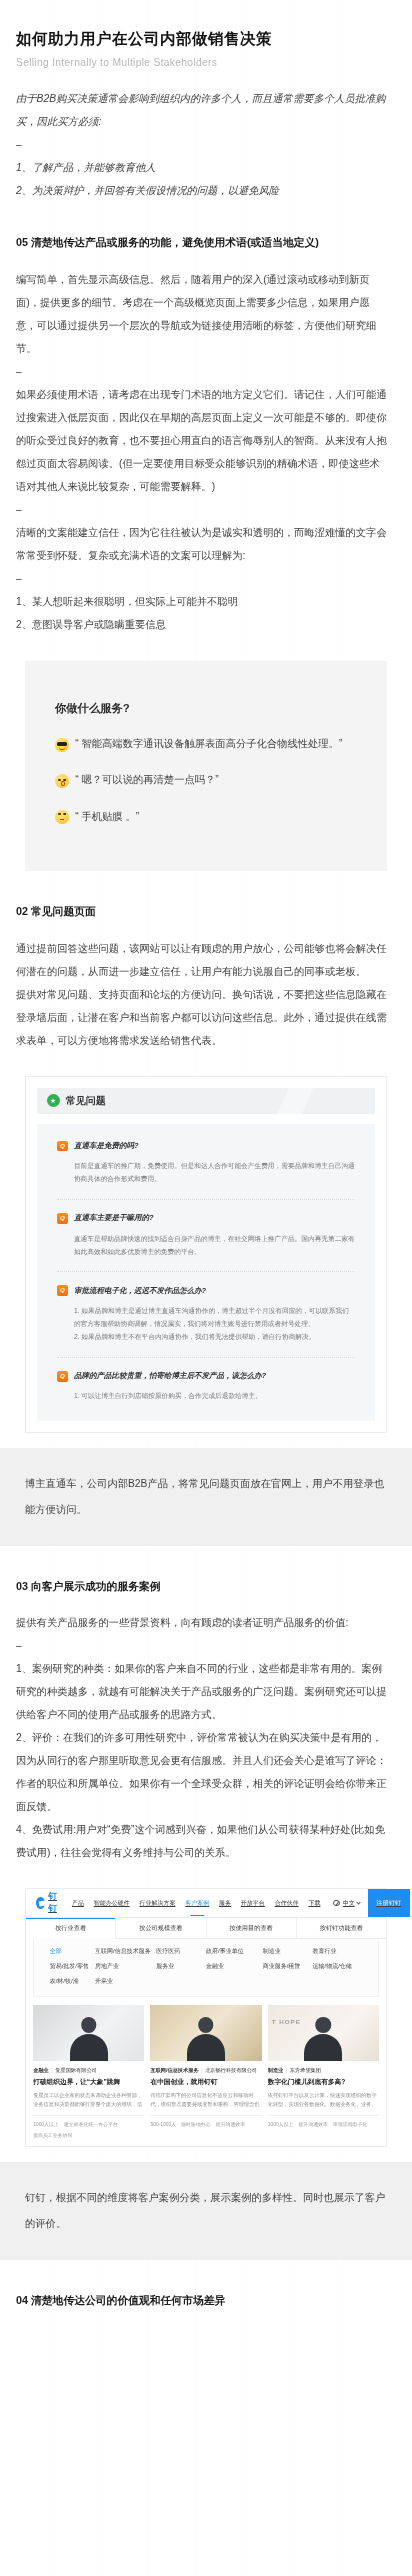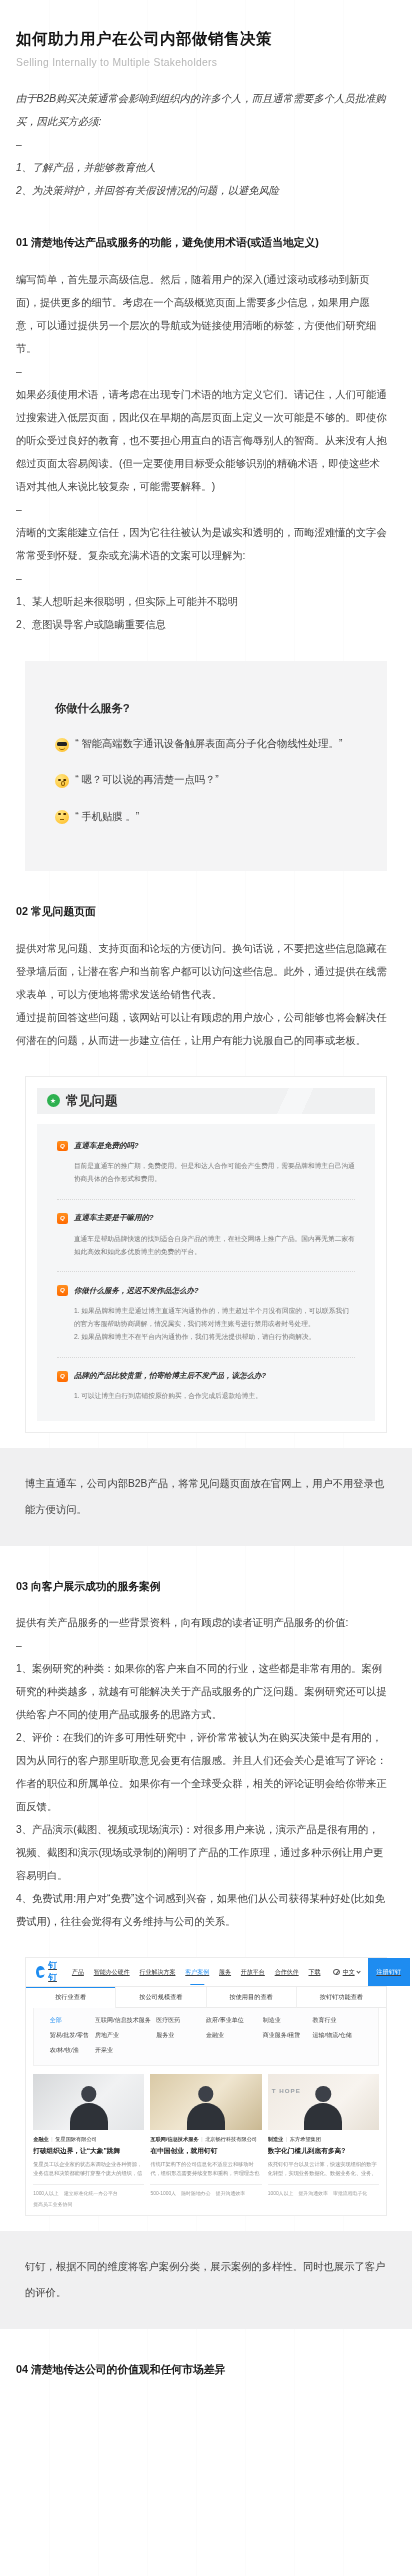--- a/index.html
+++ b/index.html
@@ -53,21 +53,21 @@
   .emoji-eyeroll::before { left:3.1px; top:2.6px; width:2.6px; height:2.6px; background:#4a2c00; border-radius:50%; box-shadow:5.2px 0 0 #4a2c00; }
   .emoji-eyeroll::after { left:4.6px; bottom:3.6px; width:4.6px; height:1px; background:#8a5a00; }
 
   
   .shot-card { margin:24px 25px 0 25px; background:#fff; border:0.5px solid #ececec; }
 
   
   .faq-card { padding:11.3px; }
   .faq-header { background:linear-gradient(115deg,#f0f1f2 0 72%,#f6f7f8 72% 79%,#f0f1f2 79%); height:26px; display:flex; align-items:center; padding-left:9.3px; }
   .faq-star { width:13px; height:13px; border-radius:50%; background:#2eb150; color:#fff; font-size:6.7px; text-align:center; line-height:13px; flex:none; }
-  .faq-header-label { margin-left:6.2px; font-size:13px; font-weight:700; color:#333; }
+  .faq-header-label { margin-left:6.2px; font-size:10px; font-weight:700; color:#333; }
   .faq-panel { margin-top:10.3px; background:#f5f6f7; padding:16.5px 19.6px 18.5px 19.6px; }
   .faq-q { display:flex; align-items:center;font-style:italic; }
   .q-badge { width:10.8px; height:10.8px; border-radius:2.1px; background:linear-gradient(180deg,#ff8f1f,#ff6a00); color:#fff; font-size:6.2px; font-weight:700; text-align:center; line-height:10.8px; flex:none; }
   .faq-q-text { margin-left:6.2px; font-size:7.5px; font-weight:700; color:#333; }
   .faq-a { margin:7.7px 0 0 17px; font-size:6.7px; color:#777; line-height:1.95; white-space:pre-line; }
   .faq-sep { border-bottom:0.5px dotted #d8d8d8; margin:13.4px 0; }
 
   
   .note { margin-top:14.4px; background:#f0f0f1; padding:23px 25px; font-size:10.3px; line-height:26px; color:#3f3f3f; }
 
@@ -123,21 +123,21 @@
 
   <section class="container intro">
     <p class="para">由于B2B购买决策通常会影响到组织内的许多个人，而且通常需要多个人员批准购买，因此买方必须:</p>
     <p class="dash">–</p>
     <p class="para">1、了解产品，并能够教育他人</p>
     <p class="para">2、为决策辩护，并回答有关假设情况的问题，以避免风险</p>
   </section>
 
 
   <section class="container sec">
-    <h2 class="h2">01 清楚地传达产品或服务的功能，避免使用术语(或适当地定义)</h2>
+    <h2 class="h2">05 清楚地传达产品或服务的功能，避免使用术语(或适当地定义)</h2>
     <p class="para">编写简单，首先显示高级信息。然后，随着用户的深入(通过滚动或移动到新页面)，提供更多的细节。考虑在一个高级概览页面上需要多少信息，如果用户愿意，可以通过提供另一个层次的导航或为链接使用清晰的标签，方便他们研究细节。</p>
     <p class="dash">–</p>
     <p class="para">如果必须使用术语，请考虑在出现专门术语的地方定义它们。请记住，人们可能通过搜索进入低层页面，因此仅在早期的高层页面上定义一次可能是不够的。即使你的听众受过良好的教育，也不要担心用直白的语言侮辱别人的智商。从来没有人抱怨过页面太容易阅读。(但一定要使用目标受众能够识别的精确术语，即使这些术语对其他人来说比较复杂，可能需要解释。)</p>
     <p class="dash">–</p>
     <p class="para">清晰的文案能建立信任，因为它往往被认为是诚实和透明的，而晦涩难懂的文字会常常受到怀疑。复杂或充满术语的文案可以理解为:</p>
     <p class="dash">–</p>
     <p class="para">1、某人想听起来很聪明，但实际上可能并不聪明</p>
     <p class="para">2、意图误导客户或隐瞒重要信息</p>
   </section>
 
@@ -152,22 +152,22 @@
       <span>“ 嗯？可以说的再清楚一点吗？”</span>
     </div>
     <div class="quote">
       <span class="emoji emoji-eyeroll"></span>
       <span>“ 手机贴膜 。”</span>
     </div>
   </div>
 
   <section class="container sec">
     <h2 class="h2">02 常见问题页面</h2>
+    <p class="para">通过提前回答这些问题，该网站可以让有顾虑的用户放心，公司能够也将会解决任何潜在的问题，从而进一步建立信任，让用户有能力说服自己的同事或老板。</p>
     <p class="para">提供对常见问题、支持页面和论坛的方便访问。换句话说，不要把这些信息隐藏在登录墙后面，让潜在客户和当前客户都可以访问这些信息。此外，通过提供在线需求表单，可以方便地将需求发送给销售代表。</p>
-    <p class="para">通过提前回答这些问题，该网站可以让有顾虑的用户放心，公司能够也将会解决任何潜在的问题，从而进一步建立信任，让用户有能力说服自己的同事或老板。</p>
   </section>
 
   <div class="shot-card faq-card">
     <div class="faq-header">
       <span class="faq-star">★</span>
       <span class="faq-header-label">常见问题</span>
     </div>
     <div class="faq-panel">
       <div class="faq-item">
         <div class="faq-q">
@@ -181,21 +181,21 @@
         <div class="faq-q">
           <span class="q-badge">Q</span>
           <span class="faq-q-text">直通车主要是干嘛用的?</span>
         </div>
         <div class="faq-a">直通车是帮助品牌快速的找到适合自身产品的博主，在社交网络上推广产品。国内再无第二家有如此高效和如此多优质博主的免费的平台。</div>
       </div>
       <div class="faq-sep"></div>
       <div class="faq-item">
         <div class="faq-q">
           <span class="q-badge">Q</span>
-          <span class="faq-q-text">你做什么服务，迟迟不发作品怎么办?</span>
+          <span class="faq-q-text">审批流程电子化，迟迟不发作品怎么办?</span>
         </div>
         <div class="faq-a">1. 如果品牌和博主是通过博主直通车沟通协作的，博主超过半个月没有回应的，可以联系我们的官方客服帮助协商调解，情况属实，我们将对博主账号进行禁用或者封号处理。
 2. 如果品牌和博主不在平台内沟通协作，我们将无法提供帮助，请自行协商解决。</div>
       </div>
       <div class="faq-sep"></div>
       <div class="faq-item">
         <div class="faq-q">
           <span class="q-badge">Q</span>
           <span class="faq-q-text">品牌的产品比较贵重，怕寄给博主后不发产品，该怎么办?</span>
         </div>
@@ -205,21 +205,20 @@
   </div>
 
   <div class="note">博主直通车，公司内部B2B产品，将常见问题页面放在官网上，用户不用登录也能方便访问。</div>
 
   <section class="container sec">
     <h2 class="h2">03 向客户展示成功的服务案例</h2>
     <p class="para">提供有关产品服务的一些背景资料，向有顾虑的读者证明产品服务的价值:</p>
     <p class="dash">–</p>
     <p class="para">1、案例研究的种类：如果你的客户来自不同的行业，这些都是非常有用的。案例研究的种类越多，就越有可能解决关于产品或服务的广泛问题。案例研究还可以提供给客户不同的使用产品或服务的思路方式。</p>
     <p class="para">2、评价：在我们的许多可用性研究中，评价常常被认为在购买决策中是有用的，因为从同行的客户那里听取意见会更有信服感。并且人们还会关心是谁写了评论：作者的职位和所属单位。如果你有一个全球受众群，相关的评论证明会给你带来正面反馈。</p>
-    <p class="para">3、产品演示(截图、视频或现场演示)：对很多用户来说，演示产品是很有用的，视频、截图和演示(现场或录制的)阐明了产品的工作原理，通过多种示例让用户更容易明白。</p>
     <p class="para">4、免费试用:用户对“免费”这个词感到兴奋，如果他们从公司获得某种好处(比如免费试用)，往往会觉得有义务维持与公司的关系。</p>
   </section>
 
   <div class="shot-card dt-card">
     <div class="dt-nav">
       <span class="dt-logo">
         <span class="dt-logo-circle"></span>
         <span class="dt-logo-text">钉钉</span>
       </span>
       <span class="dt-nav-item">产品</span>

